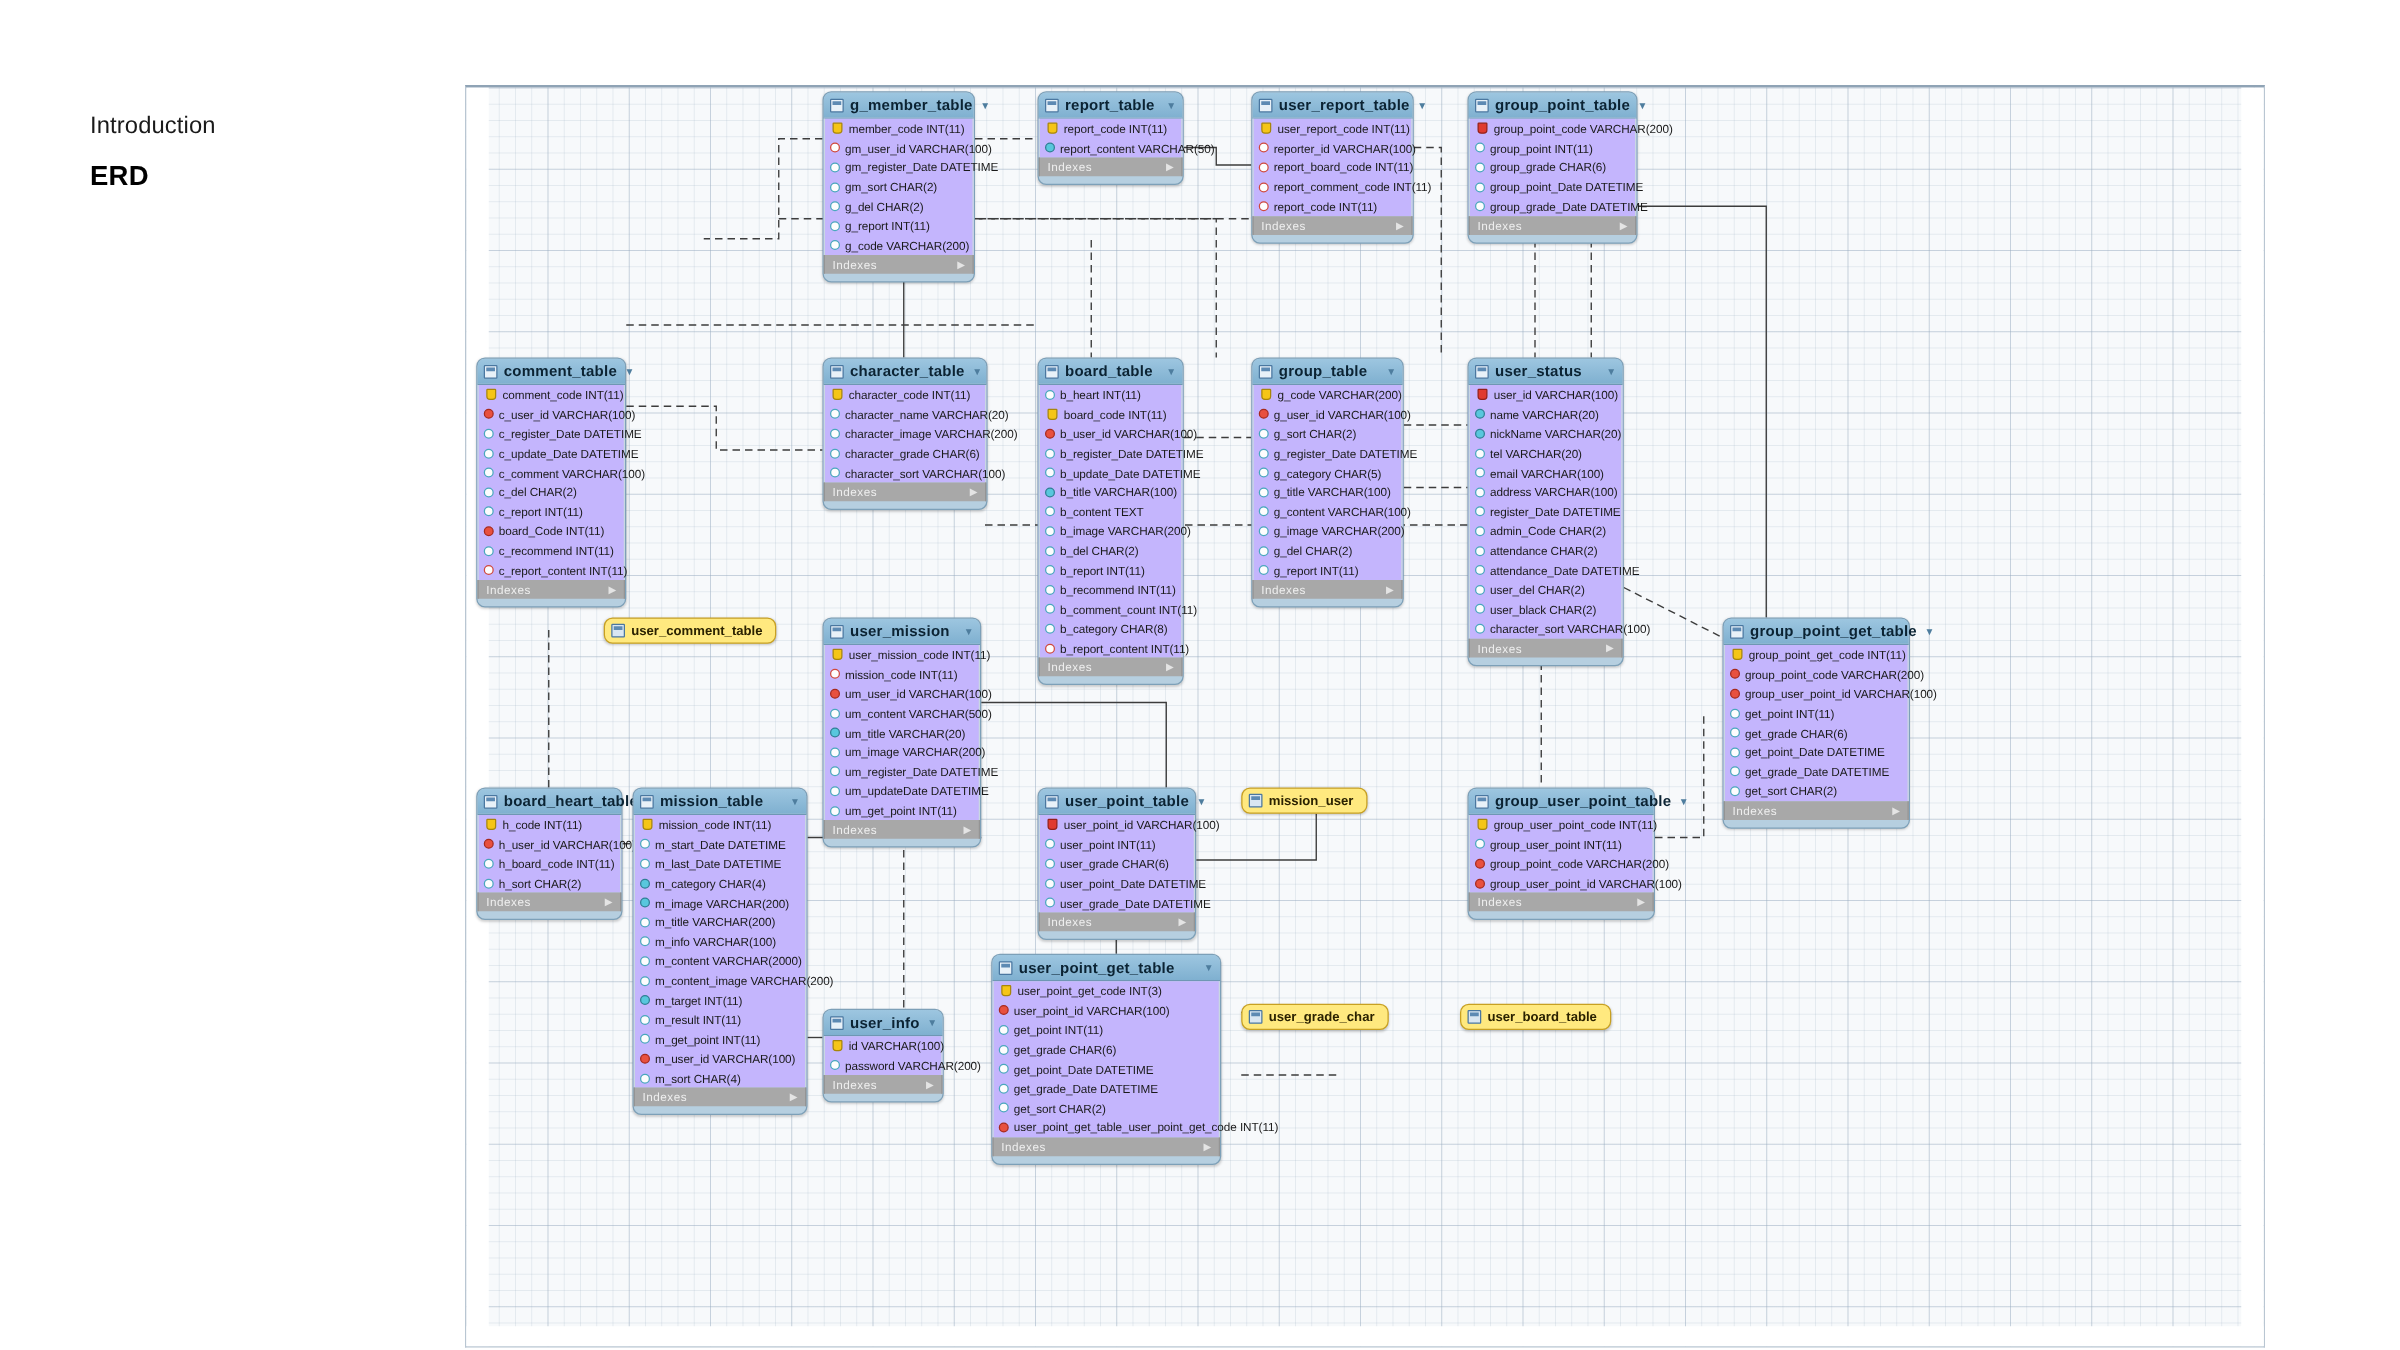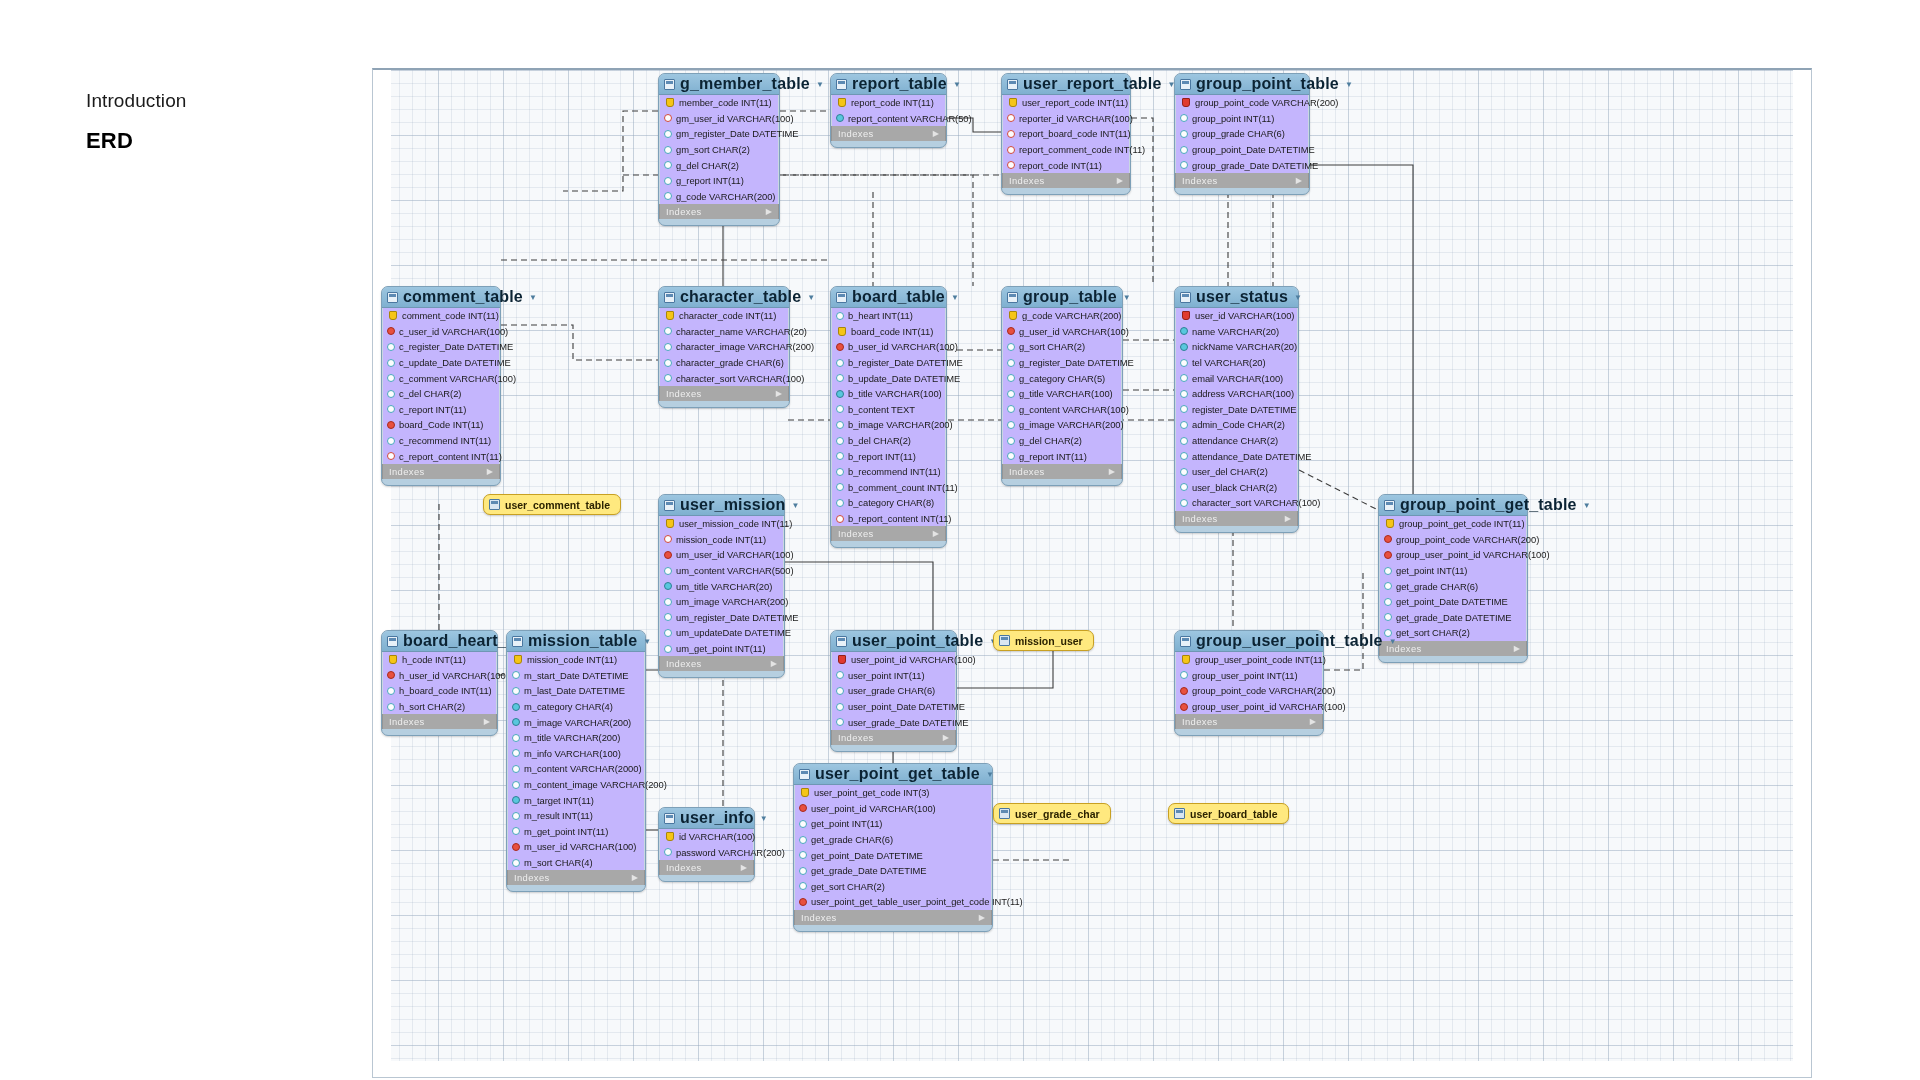--- a/index.html
+++ b/index.html
@@ -6,21 +6,21 @@
   html, body {
     margin: 0; padding: 0;
     width: 1920px; height: 1080px;
     background: #ffffff;
     font-family: "Liberation Sans", sans-serif;
     overflow: hidden;
   }
   #root { position: relative; width: 1920px; height: 1080px; }
 
   
-  #heading { position: absolute; left: 86px; top: 90px; }
+  #heading { position: absolute; left: 72px; top: 90px; }
   #heading .intro {
     font-size: 19px; color: #1a1a1a; font-weight: 400; letter-spacing: .1px;
   }
   #heading .erd {
     font-size: 22px; color: #000; font-weight: 700; margin-top: 16px; letter-spacing: .2px;
   }
 
   
   #canvas {
     position: absolute; left: 372px; top: 68px;
@@ -71,21 +71,21 @@
     background: #e8f1f8;
     border: 1px solid #4a77a0;
     margin-right: 5px; position: relative; border-radius: 1px;
   }
   .tbl .hdr .ticon::after {
     content:""; position:absolute; left:1px; right:1px; top:1px; height:3px;
     background:#5d8ab3;
   }
   .tbl .hdr .tname {
     flex: 1 1 auto;
-    font-size: 16px; font-weight: 700; color: #0b2333;
+    font-size: 12px; font-weight: 700; color: #0b2333;
     white-space: nowrap; letter-spacing: .2px;
   }
   .tbl .hdr .caret {
     flex: 0 0 auto; font-size: 8px; color: #4e7d9e; margin-left: 6px;
   }
   .tbl .cols {
     background: #c4b5fd;
     border-left: 1px solid #c8d7e2;
     border-right: 1px solid #c8d7e2;
   }
@@ -842,21 +842,21 @@
             <div class="col">
               <span class="dot fkfill"></span>
               <span class="cname">group_user_point_id VARCHAR(100)</span>
             </div>
           </div>
           <div class="idx">
             <span class="ilab">Indexes</span>
             <span class="iarr">▶</span>
           </div>
         </div>
-        <div class="tbl" style="left: 420px; top: 693px; width: 200px;">
+        <div class="tbl" style="left: 420px; top: 693px; width: 184px;">
           <div class="hdr">
             <span class="ticon"></span>
             <span class="tname">user_point_get_table</span>
             <span class="caret">▼</span>
           </div>
           <div class="cols">
             <div class="col">
               <span class="dot pk"></span>
               <span class="cname">user_point_get_code INT(3)</span>
             </div>

